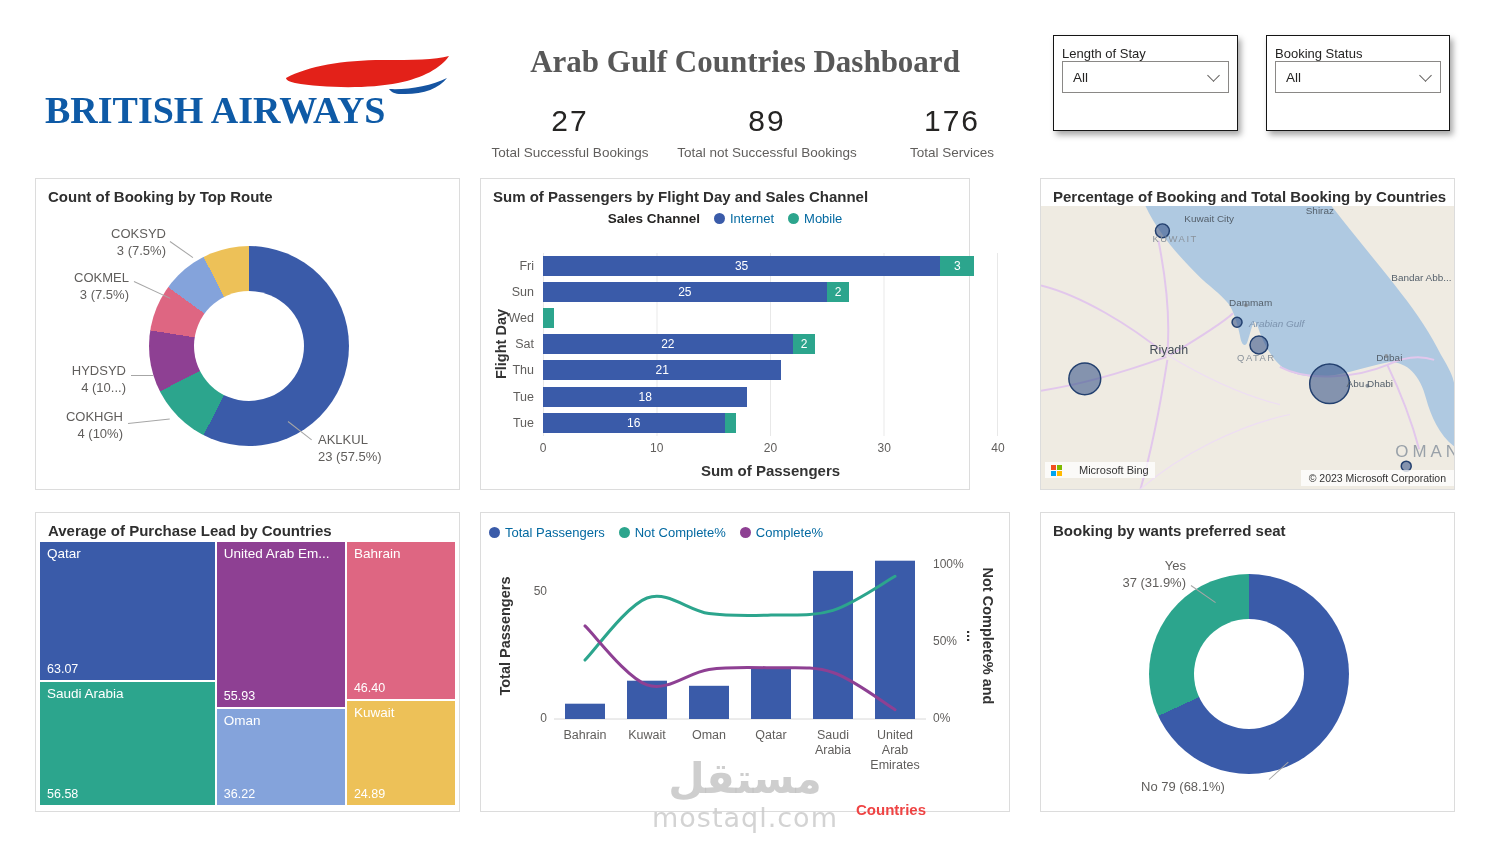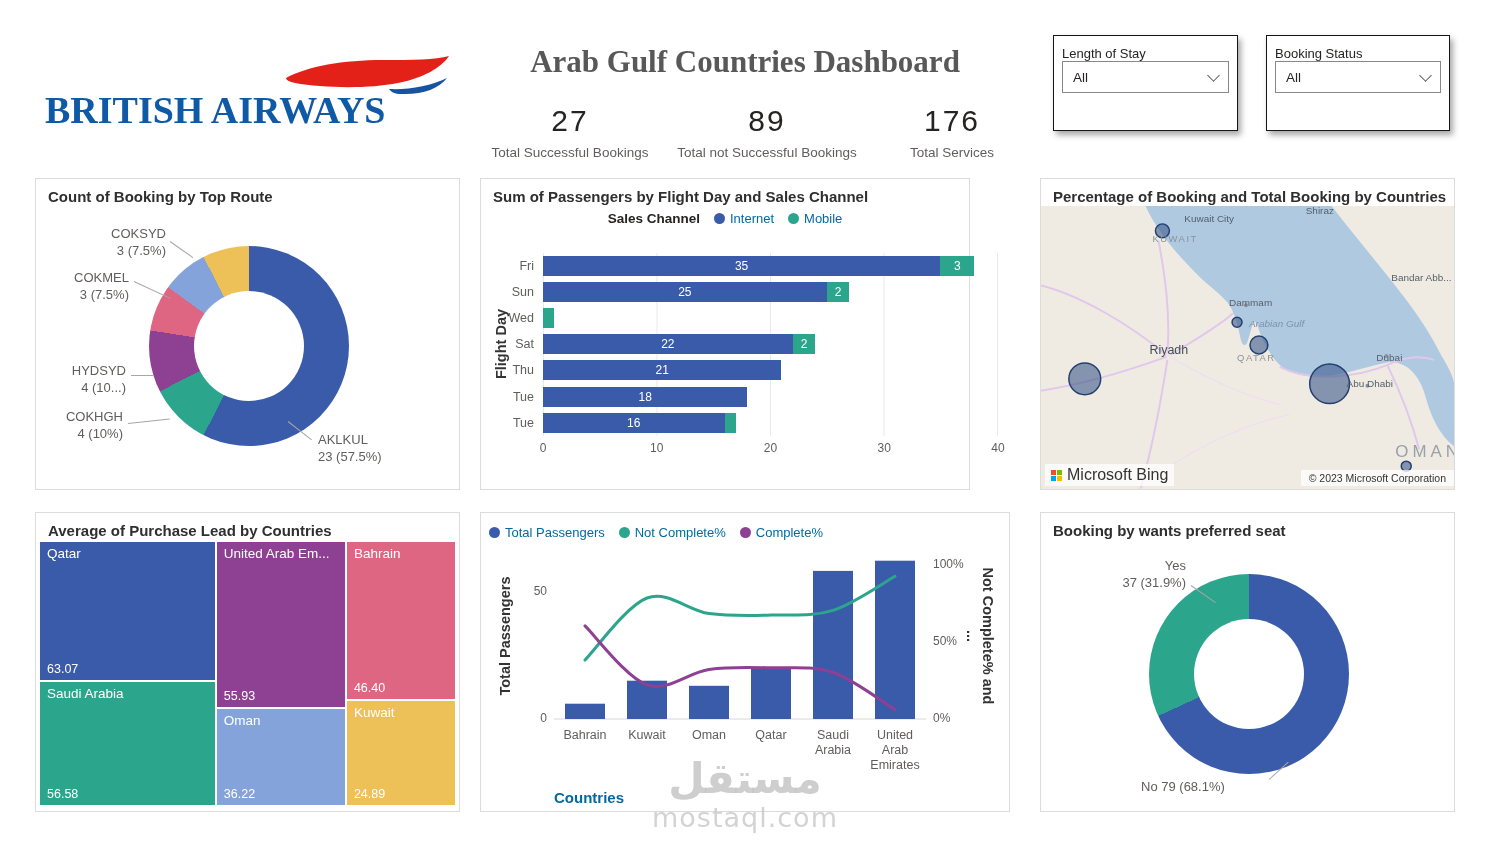--- a/index.html
+++ b/index.html
@@ -53,36 +53,36 @@
   .vlabel{position:absolute;text-align:center;font-weight:700;font-size:14.5px;color:#333;height:16px}
 
   
   .map-wrap{position:absolute;left:0;top:27px;width:413px;height:283px;overflow:hidden}
   .m-city{font-size:10px;fill:#55606B}
   .m-city-lg{font-size:12.5px;fill:#444E58}
   .m-country{font-size:9.5px;fill:#8A929B;letter-spacing:1.5px}
   .m-country-lg{font-size:17px;fill:#99A1A9;letter-spacing:4px}
   .m-sea{font-size:10px;fill:#7C93AE;font-style:italic}
   .map-bubble{fill:rgba(60,88,140,.6);stroke:#23406F;stroke-width:1.5}
-  .map-attr-l{position:absolute;left:4px;bottom:3px;display:flex;align-items:center;gap:5px;font-size:16px;color:#333;background:rgba(255,255,255,.75);padding:2px 6px}
+  .map-attr-l{position:absolute;left:4px;bottom:11px;display:flex;align-items:center;gap:17px;font-size:11px;color:#333;background:rgba(255,255,255,.75);padding:2px 6px}
   .map-attr-r{position:absolute;right:0;bottom:3px;font-size:10.5px;color:#333;background:rgba(255,255,255,.75);padding:2px 8px}
 
   
   .tm-wrap{position:absolute;left:3px;top:28px;width:417px;height:265px}
   .tm-box{position:absolute;border:1px solid #fff;color:#fff;padding:4px 7px;overflow:hidden}
   .tm-name{display:block;font-size:13.5px}
   .tm-val{position:absolute;left:7px;bottom:4px;font-size:12.5px}
 
   
   .combo-legend{position:absolute;left:8px;top:12px;display:flex;gap:14px;font-size:13px;align-items:center}
   #combo-svg{position:absolute;left:73px;top:40px}
   .combo-tick{position:absolute;font-size:12px;color:#605E5C}
   .combo-xlabels{position:absolute;left:73px;top:215px;width:372px;display:flex}
   .combo-xlabels div{flex:1;text-align:center;font-size:12.5px;color:#605E5C;line-height:15px;padding:0 6px}
-  .combo-xlabel{position:absolute;left:73px;top:276px;width:372px;text-align:left;font-weight:700;font-size:15px;color:#0369a1}
+  .combo-xlabel{position:absolute;left:73px;top:288px;width:372px;text-align:right;font-weight:700;font-size:15px;color:#ef4444}
 
   
   .watermark{position:absolute;left:595px;top:756px;width:300px;text-align:center;z-index:30;pointer-events:none;font-family:"DejaVu Sans",sans-serif}
   .wm1{font-size:42px;font-weight:700;color:rgba(190,190,190,.75);line-height:46px}
   .wm2{font-size:27px;color:rgba(200,200,200,.8);letter-spacing:1px}
 </style>
 </head>
 <body>
 
 <div class="ba-text">BRITISH AIRWAYS</div>
@@ -230,20 +230,21 @@
         </div>
       </div>
     </div>
   <div class="hbar-xticks" id="hbar-xticks">
       <span style="left: 0%;">0</span>
       <span style="left: 25%;">10</span>
       <span style="left: 50%;">20</span>
       <span style="left: 75%;">30</span>
       <span style="left: 100%;">40</span>
     </div>
+  <div class="hbar-xlabel">Sum of Passengers</div>
 </div>
 
 <div class="panel" id="p3">
   <div class="panel-title">Percentage of Booking and Total Booking by Countries</div>
   <div class="map-wrap">
     <svg width="413" height="283" viewBox="0 0 415 285" preserveAspectRatio="none">
       <rect x="0" y="0" width="415" height="285" fill="#EFEBE2"></rect>
       <path fill="#AFC9E1" d="M105,0 L292,0 C315,30 342,62 362,88 C378,108 392,130 402,150 C410,163 414,172 415,178 L415,242 C400,230 392,212 387,194 C381,170 368,157 350,157 C322,163 298,172 276,172 C256,171 244,165 238,158 C230,150 224,138 220,128 C218,121 216,116 214,117 C212,119 210,130 207,138 C204,143 201,138 200,131 C198,121 194,106 188,98 C180,88 168,80 158,70 C140,52 118,28 105,0 Z"></path>
       <g stroke="#E2C7EC" stroke-width="2" fill="none">
         <path d="M127,148 C130,110 125,70 118,35"></path>

